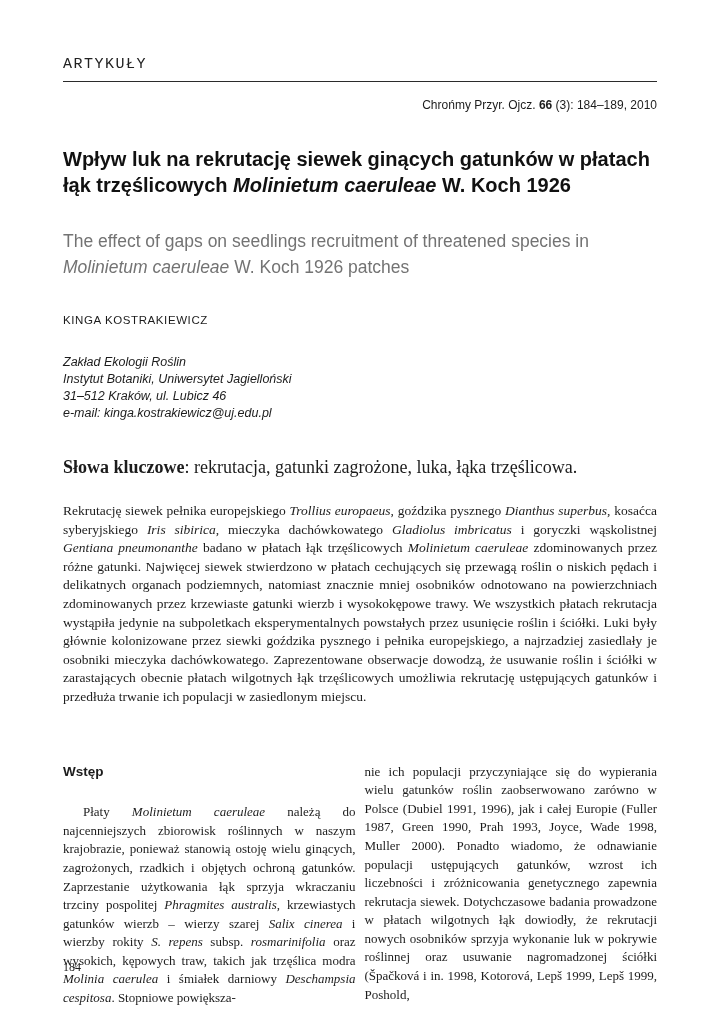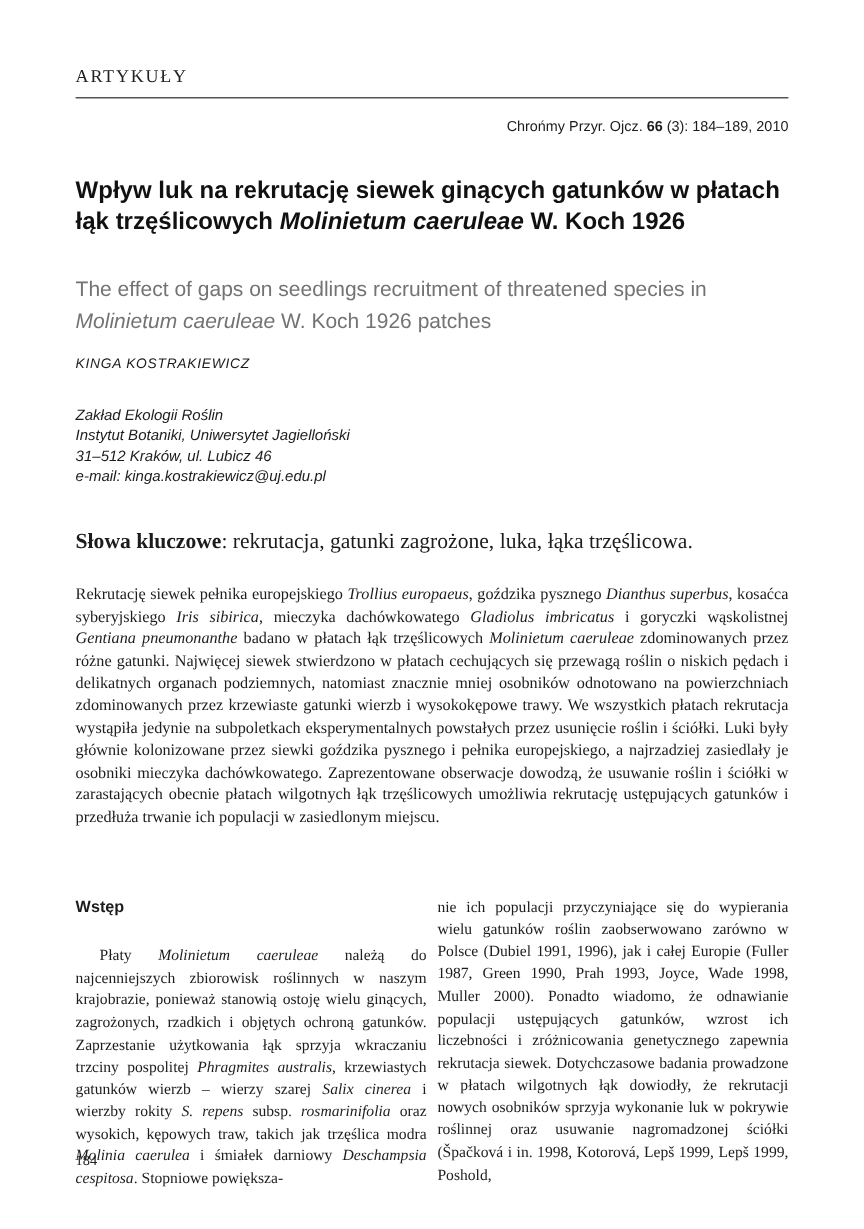--- a/index.html
+++ b/index.html
@@ -10,21 +10,21 @@
     color:#1c1c1c;
     position:relative;
     overflow:hidden;
   }
   .page {
     width:720px; height:1024px;
     padding:56px 63px 0 63px;
     position:relative;
   }
   .section-label {
-    font-family:Liberation Serif, serif;
+    font-family:Liberation Mono, monospace;
     font-size:15px;
     letter-spacing:1.5px;
     color:#222;
   }
   .header-rule {
     border-bottom:1.2px solid #2b2b2b;
     margin-top:8px;
   }
   .journal-ref {
     margin-top:16px;
@@ -43,26 +43,25 @@
   }
   .title-en {
     margin-top:30px;
     font-family:"Liberation Sans", sans-serif;
     font-weight:normal;
     font-size:17.5px;
     line-height:26px;
     color:#737373;
   }
   .author {
-    margin-top:18px;
+    margin-top:34px;
     font-family:"Liberation Sans", sans-serif;
     font-size:11.5px;
     letter-spacing:0.6px;
     color:#1c1c1c;
-    font-style:italic;
   }
   .affiliation {
     margin-top:28px;
     font-family:"Liberation Sans", sans-serif;
     font-style:italic;
     font-size:12.5px;
     line-height:17px;
     color:#1c1c1c;
   }
   .keywords {

